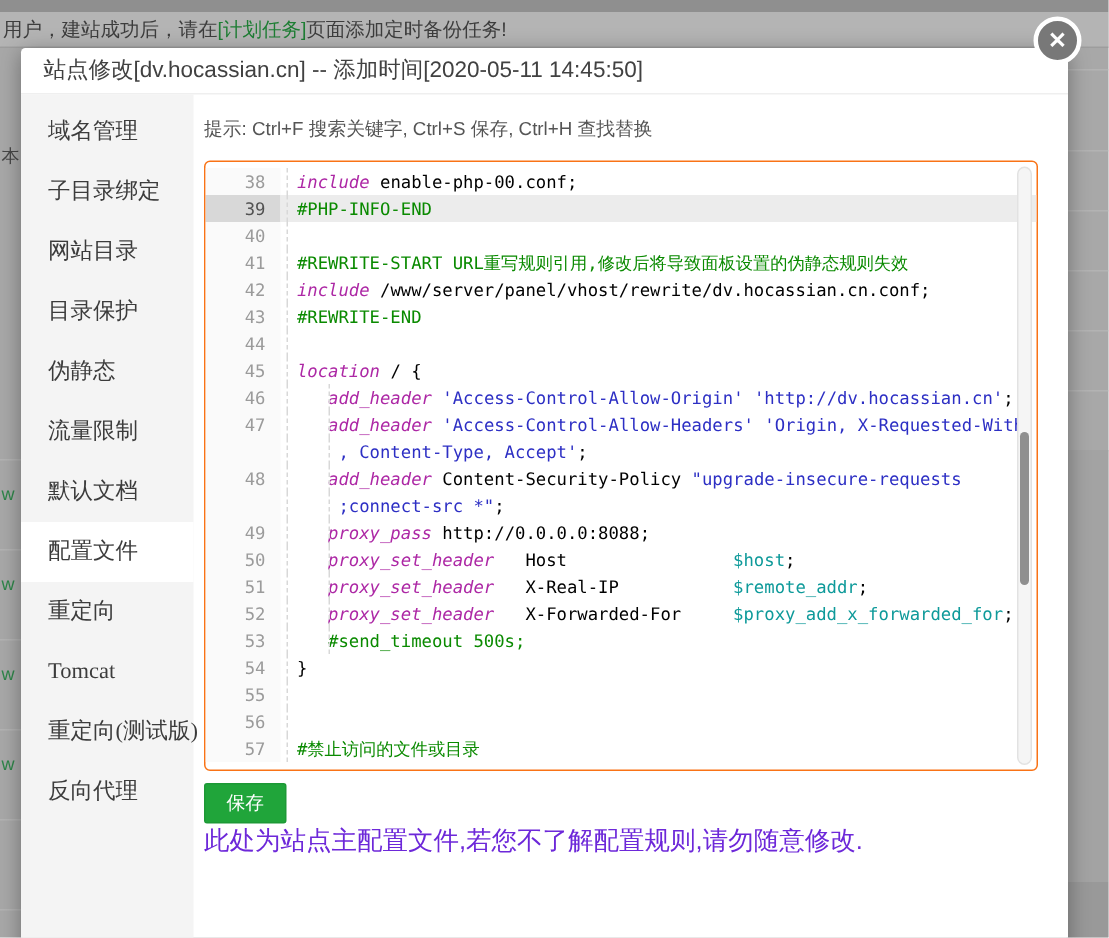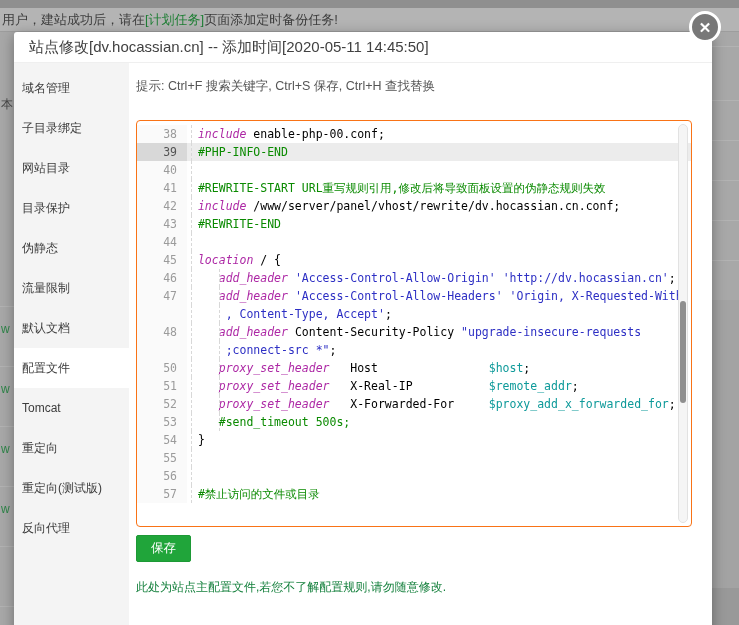--- a/index.html
+++ b/index.html
@@ -26,26 +26,26 @@
          border-radius:3px;box-shadow:0 3px 14px rgba(0,0,0,.35);overflow:hidden;display:flex;flex-direction:column;}
   .title{height:31px;line-height:30px;padding-left:15px;font-size:15px;color:#414141;
          border-bottom:1px solid #efefef;flex:0 0 auto;white-space:nowrap;}
   .close{position:absolute;left:689px;top:11px;width:32px;height:32px;border-radius:50%;
          background:#787878;border:3px solid #fff;color:#fff;cursor:pointer;z-index:10;
          font-size:15px;font-weight:bold;line-height:25px;text-align:center;padding:0;}
   .body{flex:1;display:flex;min-height:0;}
 
   
   .sidebar{width:115px;background:#f4f4f4;padding-top:5px;flex:0 0 auto;}
-  .side-item{height:40px;line-height:40px;padding-left:8px;font-size:12px;color:#3c3c3c;cursor:pointer;white-space:nowrap;}
+  .side-item{height:40px;line-height:40px;padding-left:18px;font-size:15px;color:#3c3c3c;cursor:pointer;white-space:nowrap;font-family:Liberation Serif, serif;}
   .side-item.sel{background:#fff;}
 
   
   .content{flex:1;padding:14px 20px 0 7px;min-width:0;}
-  .hint{font-size:12.5px;color:#555;margin:1px 0 25px 0;white-space:nowrap;}
+  .hint{font-size:12.5px;color:#555;margin:1px 0 12px 0;white-space:nowrap;}
 
   .editor{position:relative;width:556px;height:407px;border:1px solid #f97316;border-radius:4px;
           background:#fff;overflow:hidden;}
   .cm{padding:4px 0 0 0;}
   .line{display:flex;}
   .gut{flex:0 0 50px;text-align:right;padding-right:10px;background:#fafafa;
        font-family:"DejaVu Sans Mono","Liberation Mono",monospace;font-size:11.5px;line-height:18px;color:#9b9b9b;}
   .line.act .gut{background:#d8d8d8;color:#525252;}
   .code{flex:1;min-width:0;}
   .line.act .code{background:#ececec;}
@@ -53,21 +53,21 @@
        font-family:"DejaVu Sans Mono","Liberation Mono",monospace;font-size:11.5px;color:#000;}
   .guide{position:absolute;top:0;height:18px;border-left:1px dashed #d8d8d8;}
   .tk-k{color:var(--kw);font-style:italic;} .tk-c{color:var(--cm);} .tk-s{color:var(--st);} .tk-v{color:var(--vr);} .tk-d{color:#000;}
 
   .sb-track{position:absolute;right:3px;top:3px;bottom:3px;width:10px;background:#f5f5f5;
             border:1px solid #e2e2e2;border-radius:6px;}
   .sb-thumb{position:absolute;left:1px;top:176px;width:6px;height:102px;background:#8f8f8f;border-radius:4px;}
 
   .save{margin-top:8px;height:27px;padding:0 14px;background:var(--green);border:1px solid #1d9936;
         border-radius:2px;color:#fff;font-size:12.5px;cursor:pointer;font-family:inherit;}
-  .note{margin-top:17px;font-size:12px;color:#15803d;}
+  .note{font-size:17px;color:#6d28d9;}
 </style>
 </head>
 <body>
 
 <div class="bg">
   <div class="bg-topbar"></div>
   <div class="bg-toprow"></div>
   <div class="bg-text"><span>用户，建站成功后，请在</span><span class="grn">[计划任务]</span><span>页面添加定时备份任务!</span></div>
   <div id="bg-extras">
       <div class="bg-frag" style="top: 96px;">本</div>
@@ -98,22 +98,22 @@
   <div class="body">
     <nav class="sidebar" id="sidebar">
         <div class="side-item">域名管理</div>
         <div class="side-item">子目录绑定</div>
         <div class="side-item">网站目录</div>
         <div class="side-item">目录保护</div>
         <div class="side-item">伪静态</div>
         <div class="side-item">流量限制</div>
         <div class="side-item">默认文档</div>
         <div class="side-item sel">配置文件</div>
+        <div class="side-item">重定向</div>
         <div class="side-item">Tomcat</div>
-        <div class="side-item">重定向</div>
         <div class="side-item">重定向(测试版)</div>
         <div class="side-item">反向代理</div>
       </nav>
     <div class="content">
       <div class="hint">提示: Ctrl+F 搜索关键字, Ctrl+S 保存, Ctrl+H 查找替换</div>
       <div class="editor">
         <div class="cm" id="cm">
             <div class="line">
               <div class="gut">38</div>
               <div class="code">
@@ -173,20 +173,26 @@
               <div class="code">
                 <div class="row"><i class="guide" style="left: calc(0ch + 4px);"></i><i class="guide" style="left: calc(4ch + 4px);"></i><span class="tk-d">    </span><span class="tk-k">add_header</span><span class="tk-d"> </span><span class="tk-s">'Access-Control-Allow-Headers'</span><span class="tk-d"> </span><span class="tk-s">'Origin, X-Requested-With</span></div>
                 <div class="row"><i class="guide" style="left: calc(0ch + 4px);"></i><i class="guide" style="left: calc(4ch + 4px);"></i><span class="tk-d">     </span><span class="tk-s">, Content-Type, Accept'</span><span class="tk-d">;</span></div>
               </div>
             </div>
             <div class="line">
               <div class="gut">48</div>
               <div class="code">
                 <div class="row"><i class="guide" style="left: calc(0ch + 4px);"></i><i class="guide" style="left: calc(4ch + 4px);"></i><span class="tk-d">    </span><span class="tk-k">add_header</span><span class="tk-d"> Content-Security-Policy </span><span class="tk-s">"upgrade-insecure-requests</span></div>
                 <div class="row"><i class="guide" style="left: calc(0ch + 4px);"></i><i class="guide" style="left: calc(4ch + 4px);"></i><span class="tk-d">     </span><span class="tk-s">;connect-src *"</span><span class="tk-d">;</span></div>
+              </div>
+            </div>
+            <div class="line">
+              <div class="gut">49</div>
+              <div class="code">
+                <div class="row"><i class="guide" style="left: calc(0ch + 4px);"></i><i class="guide" style="left: calc(4ch + 4px);"></i><span class="tk-d">    </span><span class="tk-k">proxy_pass</span><span class="tk-d"> http://0.0.0.0:8088;</span></div>
               </div>
             </div>
             <div class="line">
               <div class="gut">50</div>
               <div class="code">
                 <div class="row"><i class="guide" style="left: calc(0ch + 4px);"></i><i class="guide" style="left: calc(4ch + 4px);"></i><span class="tk-d">    </span><span class="tk-k">proxy_set_header</span><span class="tk-d">   Host                </span><span class="tk-v">$host</span><span class="tk-d">;</span></div>
               </div>
             </div>
             <div class="line">
               <div class="gut">51</div>

